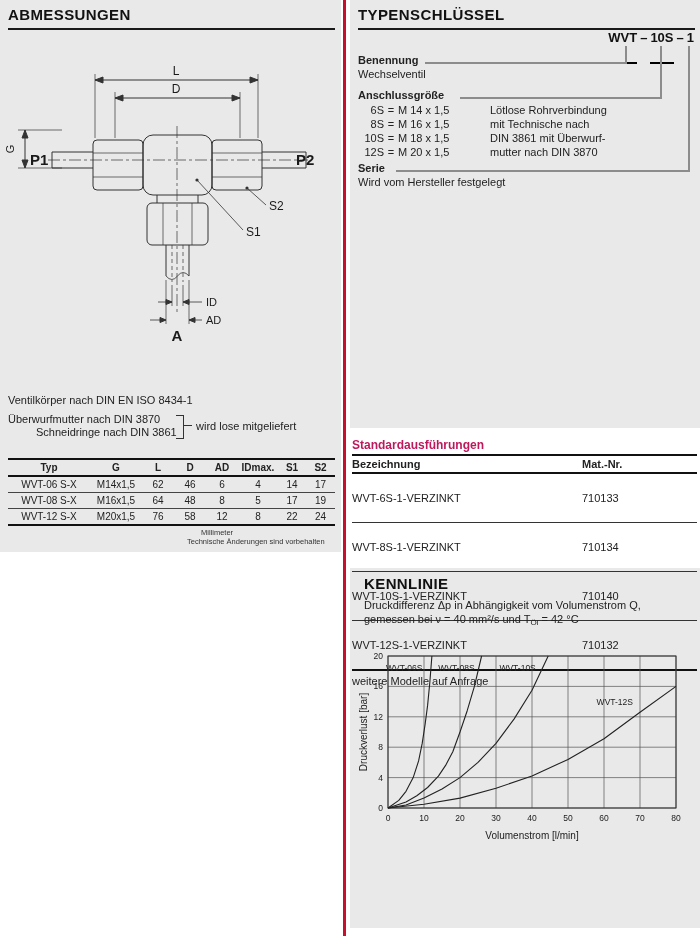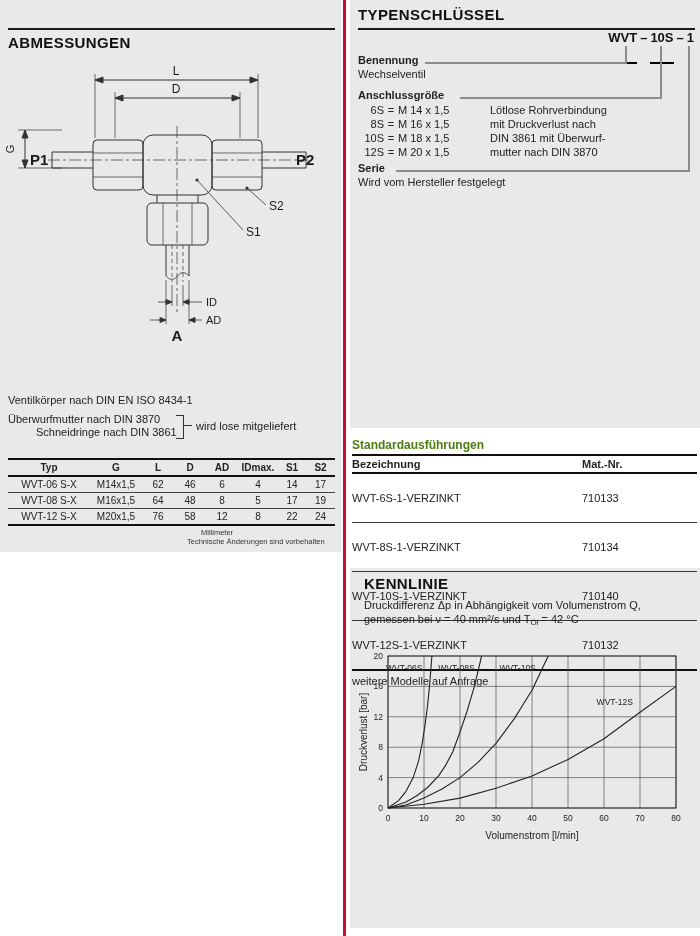--- a/index.html
+++ b/index.html
@@ -32,38 +32,38 @@
   .code-line .u{border-bottom:2px solid #000;padding-bottom:17px;}
   .code-line .sep{margin:0 3px;}
   .connector{position:absolute;border-right:2px solid #8c8c8c;border-bottom:2px solid #8c8c8c;}
 
   .size-row{display:grid;grid-template-columns:26px 14px 92px auto;height:14px;line-height:14px;font-size:11px;color:#222;}
   .size-row .sc{text-align:right;}
   .size-row .se{text-align:center;}
 
   
   .std{position:absolute;left:352px;top:438px;width:345px;}
-  .std-title{font-size:12px;font-weight:bold;color:#4d7c0f;border-bottom:2px solid #111;padding-bottom:2px;}
+  .std-title{font-size:12px;font-weight:bold;color:#be185d;border-bottom:2px solid #111;padding-bottom:2px;}
   .std-table{width:100%;border-collapse:collapse;font-size:11px;color:#222;}
   .std-table th{text-align:left;font-weight:bold;border-bottom:2px solid #111;padding:2px 0;}
   .std-table td{border-bottom:1.5px solid #333;padding:18px 0;}
   .std-table tr:last-child td{border-bottom:2px solid #111;}
   .std-note{font-size:11px;color:#222;margin-top:4px;}
 </style>
 </head>
 <body>
 
 <div class="page">
 
   <div class="panel" style="left:0;top:0;width:341px;height:552px;"></div>
   <div class="divider" style="left:343px;top:0;width:3px;height:936px;"></div>
   <div class="panel" style="left:350px;top:0;width:350px;height:428px;"></div>
   <div class="panel" style="left:350px;top:568px;width:350px;height:360px;"></div>
 
-  <div class="sec-title" style="left:8px;top:6px;margin-top:28px;">ABMESSUNGEN</div>
+  <div class="sec-title" style="left:8px;top:6px;">ABMESSUNGEN</div>
   <div class="sec-rule" style="left:8px;top:28px;width:327px;"></div>
 
   <svg class="abs" style="left:0;top:60px;" width="341" height="300" viewBox="0 0 341 300">
     <g stroke="#333" stroke-width="1" fill="none">
 
       <line x1="48" y1="100" x2="308" y2="100" stroke-width="0.7" stroke-dasharray="12 3 3 3"></line>
       <line x1="177" y1="66" x2="177" y2="252" stroke-width="0.7" stroke-dasharray="12 3 3 3"></line>
 
       <line x1="95" y1="20" x2="258" y2="20"></line>
       <polygon points="103,17 95,20 103,23" fill="#333"></polygon>
@@ -223,21 +223,21 @@
       <div class="size-row">
         <span class="sc">6S</span>
         <span class="se">=</span>
         <span>M 14 x 1,5</span>
         <span>Lötlose Rohrverbindung</span>
       </div>
       <div class="size-row">
         <span class="sc">8S</span>
         <span class="se">=</span>
         <span>M 16 x 1,5</span>
-        <span>mit Druckverlust nach</span>
+        <span>mit Technische nach</span>
       </div>
       <div class="size-row">
         <span class="sc">10S</span>
         <span class="se">=</span>
         <span>M 18 x 1,5</span>
         <span>DIN 3861 mit Überwurf-</span>
       </div>
       <div class="size-row">
         <span class="sc">12S</span>
         <span class="se">=</span>

